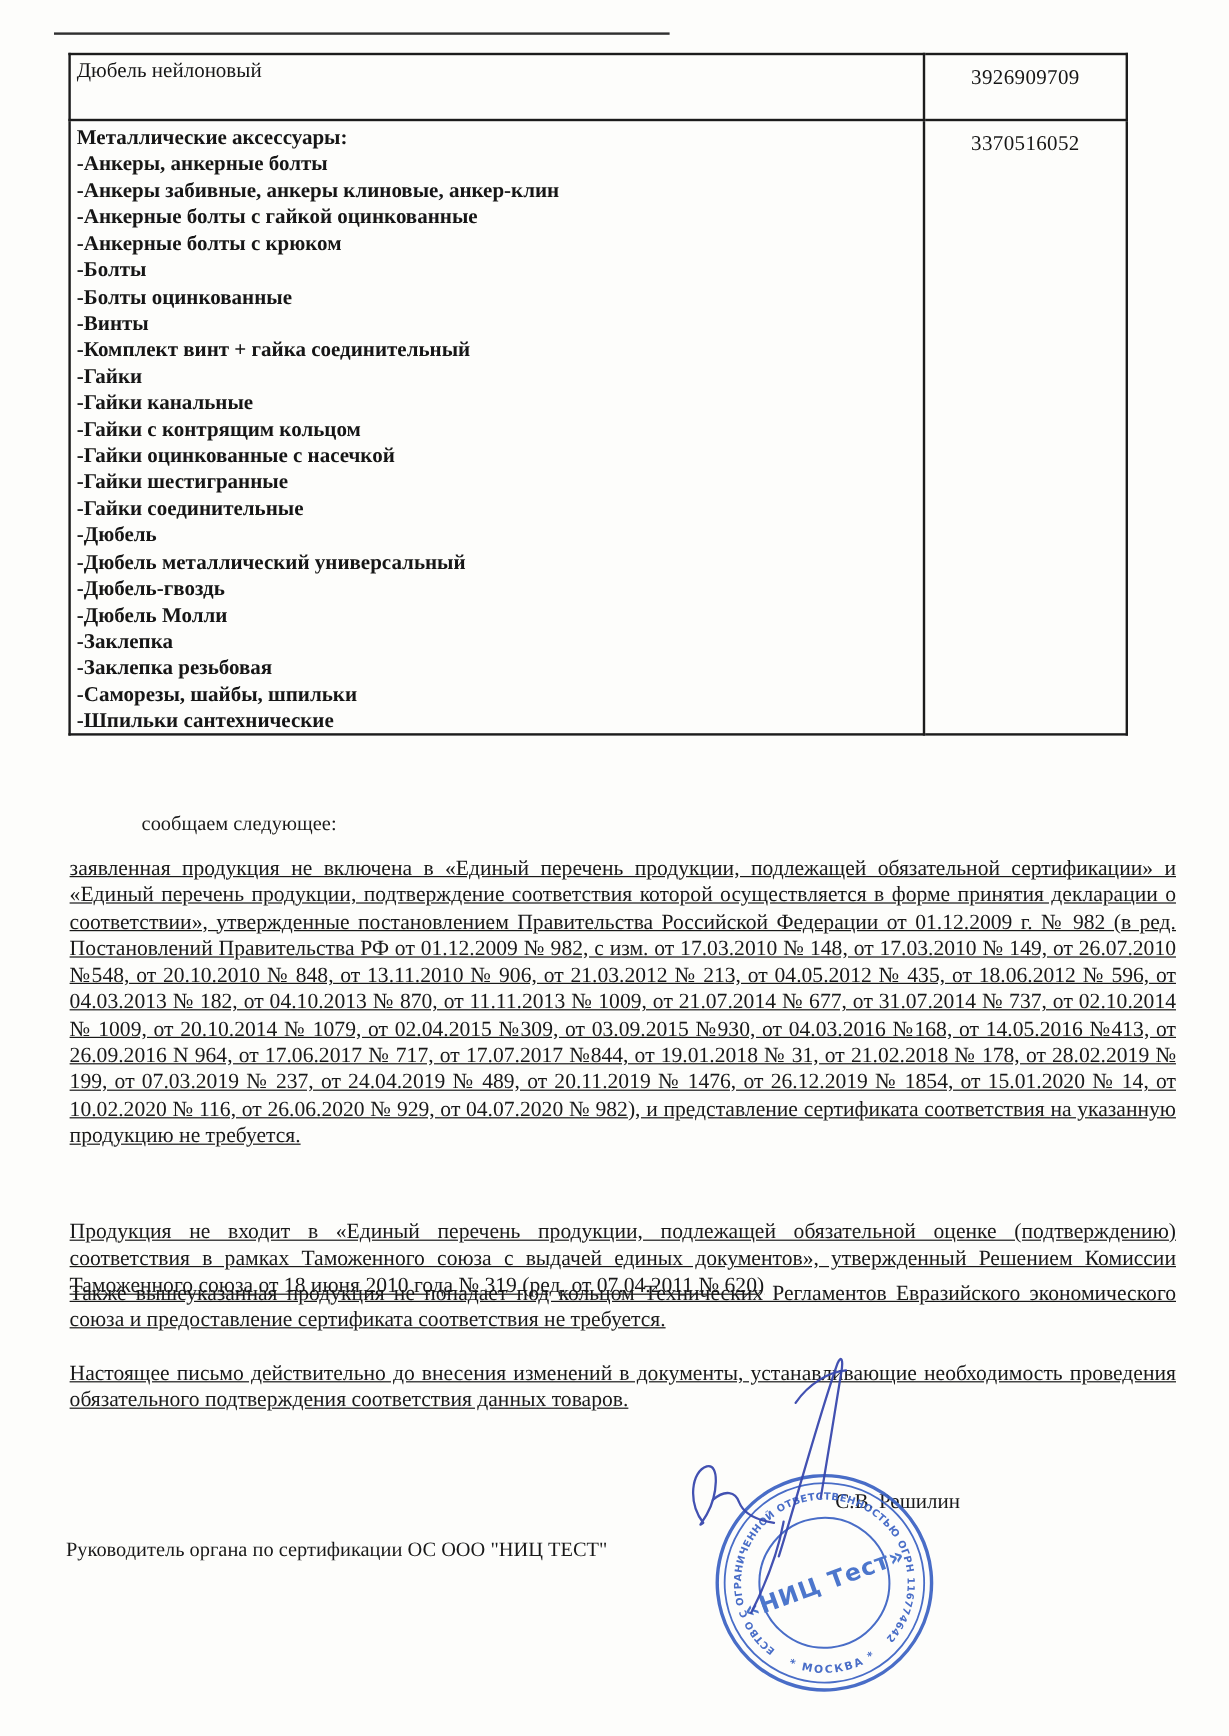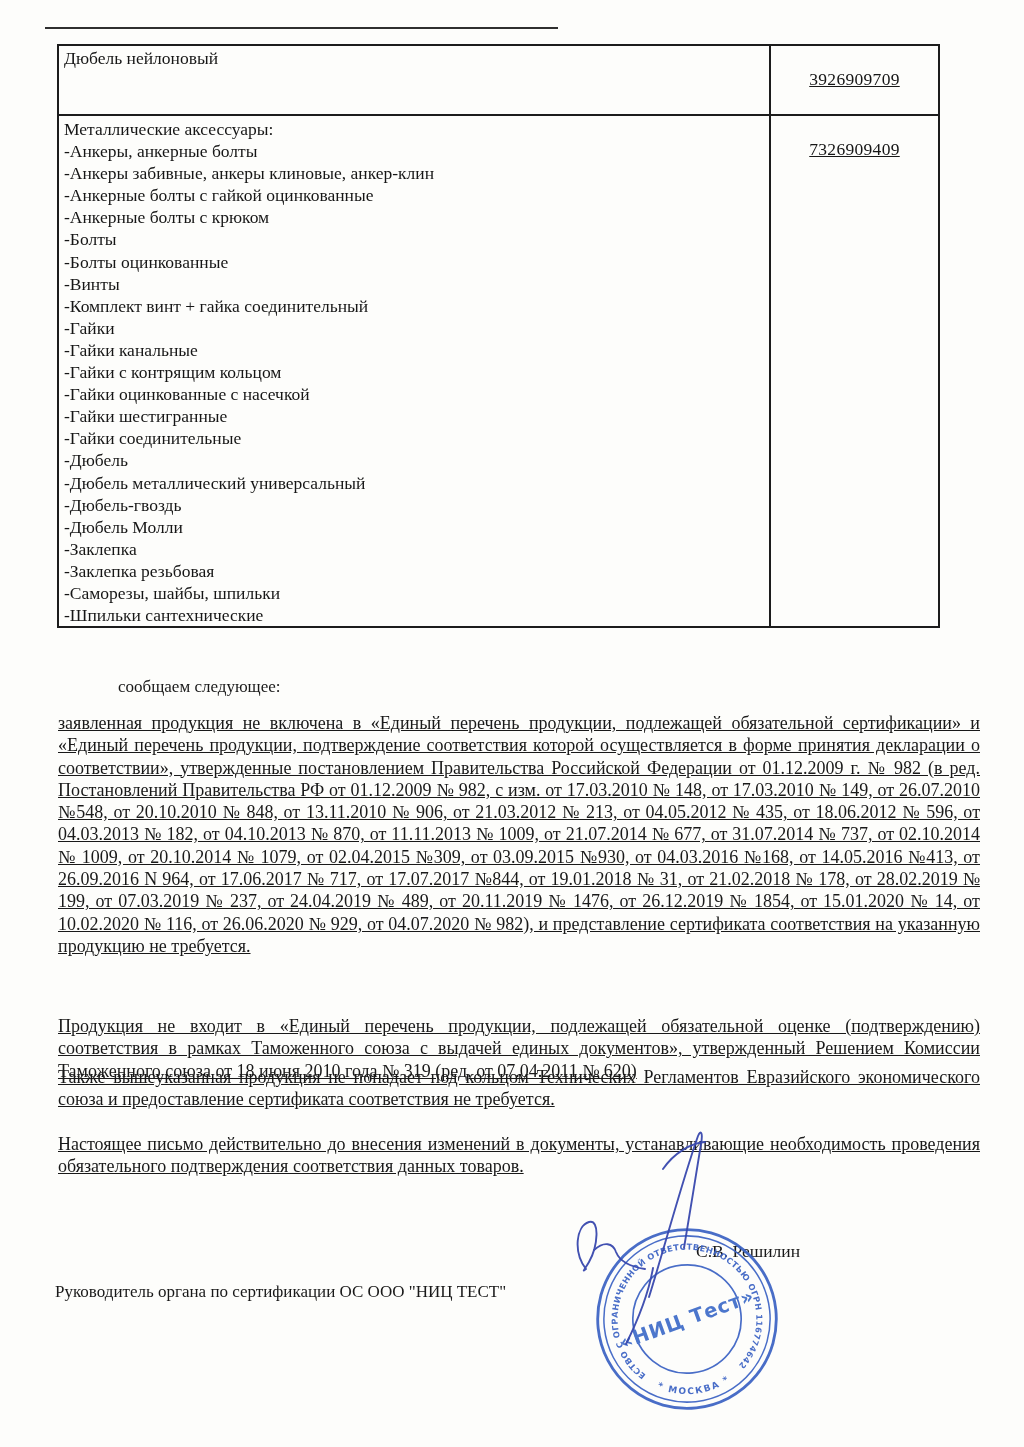--- a/index.html
+++ b/index.html
@@ -16,24 +16,24 @@
   }
   table.product-table {
     position:absolute; left:57px; top:44px; width:883px;
     border-collapse:collapse; table-layout:fixed;
   }
   table.product-table td {
     border:2px solid #1c1c1c; vertical-align:top;
     font-size:17.5px; line-height:22px; color:#161616;
   }
   td.cell-name { width:699px; padding:1px 6px 0 5px; }
-  td.cell-code { text-align:center; padding-top:22px; letter-spacing:0.3px;text-decoration:underline; }
+  td.cell-code { text-align:center; padding-top:7px; letter-spacing:0.3px; }
   tr.row-short td { height:45px; }
   tr.row-tall td.cell-name {
-    height:508px; white-space:pre-line; line-height:22.1px; padding-top:2px;
+    height:508px; white-space:pre-line; line-height:22.1px; padding-top:2px;font-weight:bold;
   }
   .textblock {
     position:absolute; left:58px; width:922px;
     font-size:18px; line-height:22.3px; text-align:justify;
     text-justify:inter-word;
     text-decoration:underline;
   }
   .intro {
     position:absolute; left:118px; top:676px;
     font-size:17px; line-height:22px;
@@ -92,21 +92,21 @@
 -Гайки шестигранные
 -Гайки соединительные
 -Дюбель
 -Дюбель металлический универсальный
 -Дюбель-гвоздь
 -Дюбель Молли
 -Заклепка
 -Заклепка резьбовая
 -Саморезы, шайбы, шпильки
 -Шпильки сантехнические</td>
-    <td class="cell-code">7326909409</td>
+    <td class="cell-code">3370516052</td>
   </tr>
 </tbody>
   </table>
 
 <div class="intro">сообщаем следующее:</div>
 <div id="p1" class="textblock">заявленная продукция не включена в «Единый перечень продукции, подлежащей обязательной сертификации» и «Единый перечень продукции, подтверждение соответствия которой осуществляется в форме принятия декларации о соответствии», утвержденные постановлением Правительства Российской Федерации от 01.12.2009 г. № 982 (в ред. Постановлений Правительства РФ от 01.12.2009 № 982, с изм. от 17.03.2010 № 148, от 17.03.2010 № 149, от 26.07.2010 №548, от 20.10.2010 № 848, от 13.11.2010 № 906, от 21.03.2012 № 213, от 04.05.2012 № 435, от 18.06.2012 № 596, от 04.03.2013 № 182, от 04.10.2013 № 870, от 11.11.2013 № 1009, от 21.07.2014 № 677, от 31.07.2014 № 737, от 02.10.2014 № 1009, от 20.10.2014 № 1079, от 02.04.2015 №309, от 03.09.2015 №930, от 04.03.2016 №168, от 14.05.2016 №413, от 26.09.2016 N 964, от 17.06.2017 № 717, от 17.07.2017 №844, от 19.01.2018 № 31, от 21.02.2018 № 178, от 28.02.2019 № 199, от 07.03.2019 № 237, от 24.04.2019 № 489, от 20.11.2019 № 1476, от 26.12.2019 № 1854, от 15.01.2020 № 14, от 10.02.2020 № 116, от 26.06.2020 № 929, от 04.07.2020 № 982), и представление сертификата соответствия на указанную продукцию не требуется.</div>
 <div id="p2" class="textblock">Продукция не входит в «Единый перечень продукции, подлежащей обязательной оценке (подтверждению) соответствия в рамках Таможенного союза с выдачей единых документов», утвержденный Решением Комиссии Таможенного союза от 18 июня 2010 года № 319 (ред. от 07.04.2011 № 620)</div>
 <div id="p3" class="textblock">Также вышеуказанная продукция не попадает под кольцом Технических Регламентов Евразийского экономического союза и предоставление сертификата соответствия не требуется.</div>
 <div id="p4" class="textblock">Настоящее письмо действительно до внесения изменений в документы, устанавливающие необходимость проведения обязательного подтверждения соответствия данных товаров.</div>
 

